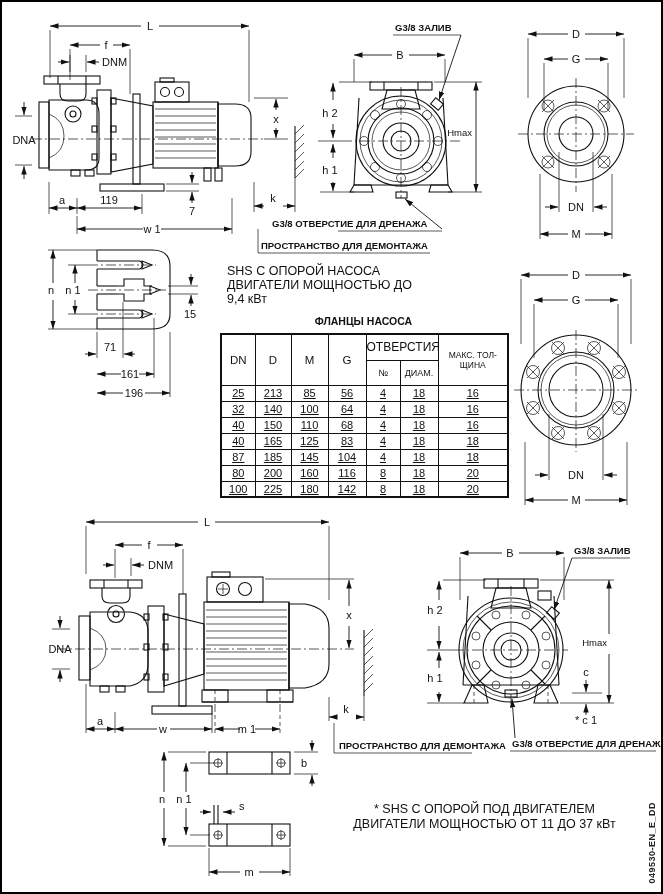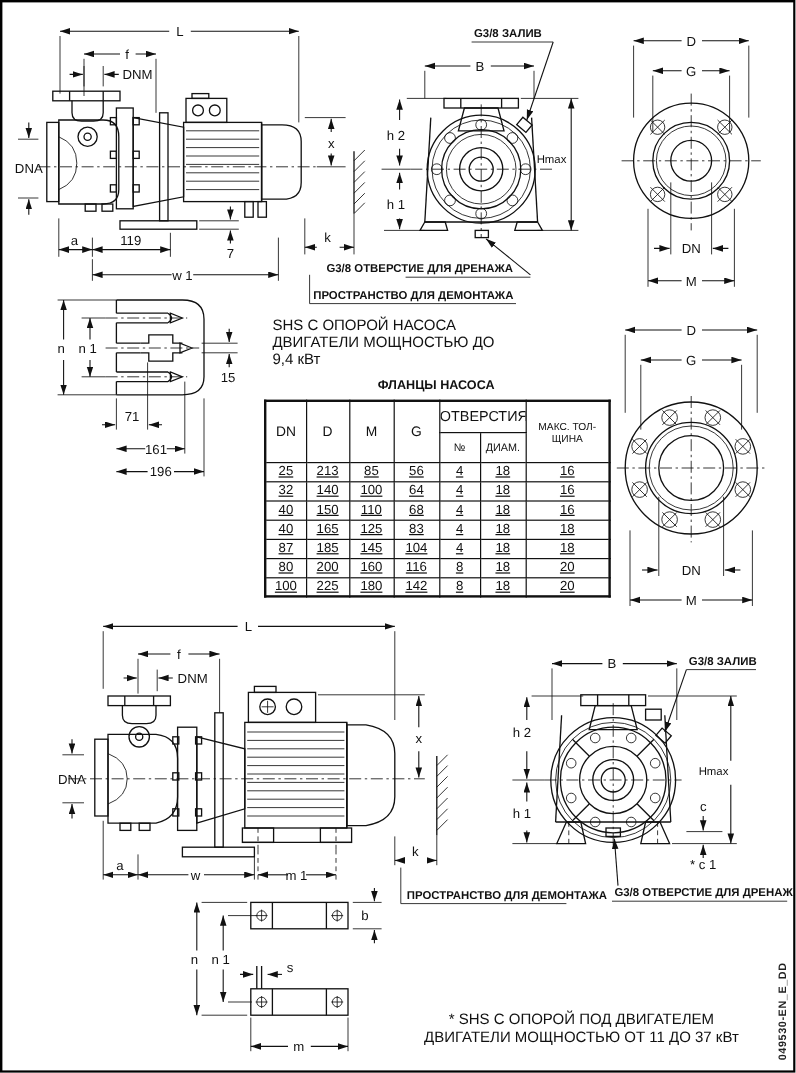--- a/index.html
+++ b/index.html
@@ -15,21 +15,21 @@
   text{font-family:"Liberation Sans",sans-serif;font-size:11px;fill:#111;}
   .mid{text-anchor:middle;}
   .end{text-anchor:end;}
   .note{font-weight:bold;font-size:9.5px;}
   .sm{font-size:9.5px;}
   .cap-top{position:absolute;left:225px;top:262px;width:220px;text-align:left;
            font-size:12.5px;line-height:14px;}
   .tbl-title{position:absolute;left:218px;top:313px;width:287px;text-align:center;
              font-size:10.5px;font-weight:bold;}
   .cap-bottom{position:absolute;left:345px;top:800px;width:275px;text-align:center;
-              font-size:12.5px;line-height:15px;margin-top:40px;}
+              font-size:12.5px;line-height:15px;}
   .doccode{position:absolute;right:4px;bottom:8px;writing-mode:vertical-rl;
            transform:rotate(180deg);font-size:9px;letter-spacing:0.5px;color:#222;font-weight:bold;}
   .ftable{position:absolute;left:218px;top:331px;border-collapse:collapse;table-layout:fixed;
           width:287px;}
   .ftable th,.ftable td{border:1px solid #111;text-align:center;vertical-align:middle;
           padding:0;font-weight:normal;overflow:hidden;}
   .ftable{border:2px solid #111;}
   .ftable thead tr:nth-child(1){height:26px;}
   .ftable thead tr:nth-child(2){height:25px;}
   .ftable tbody tr{height:16px;text-decoration:underline;}

